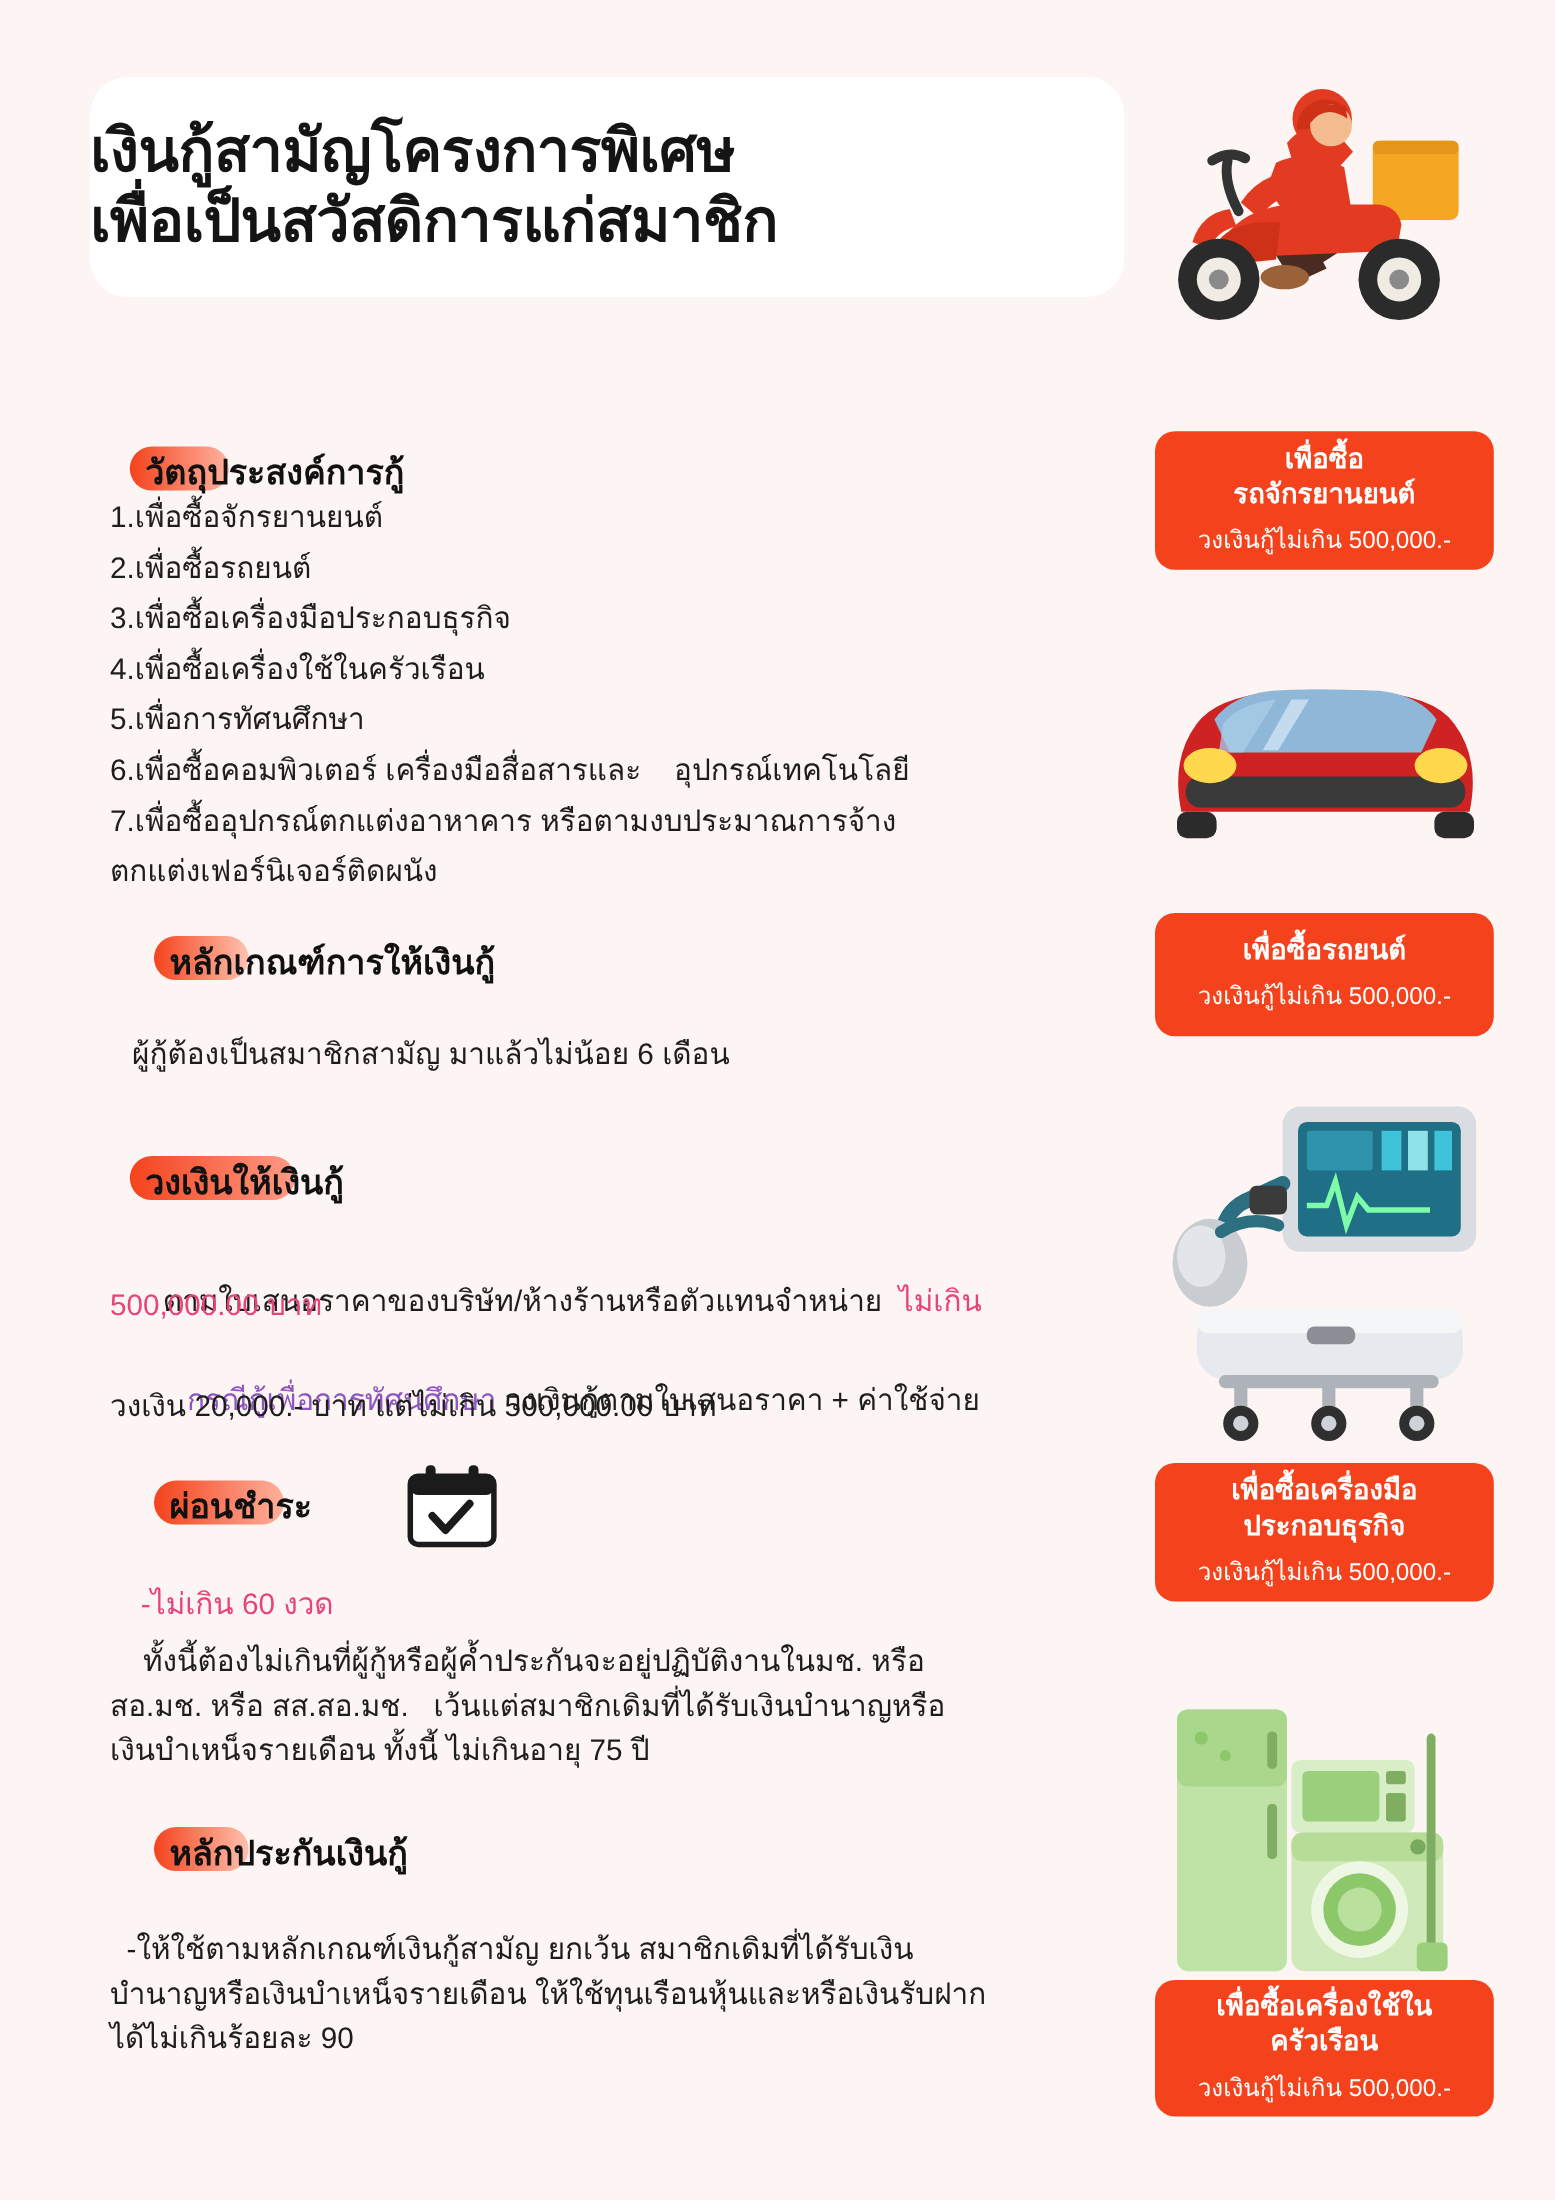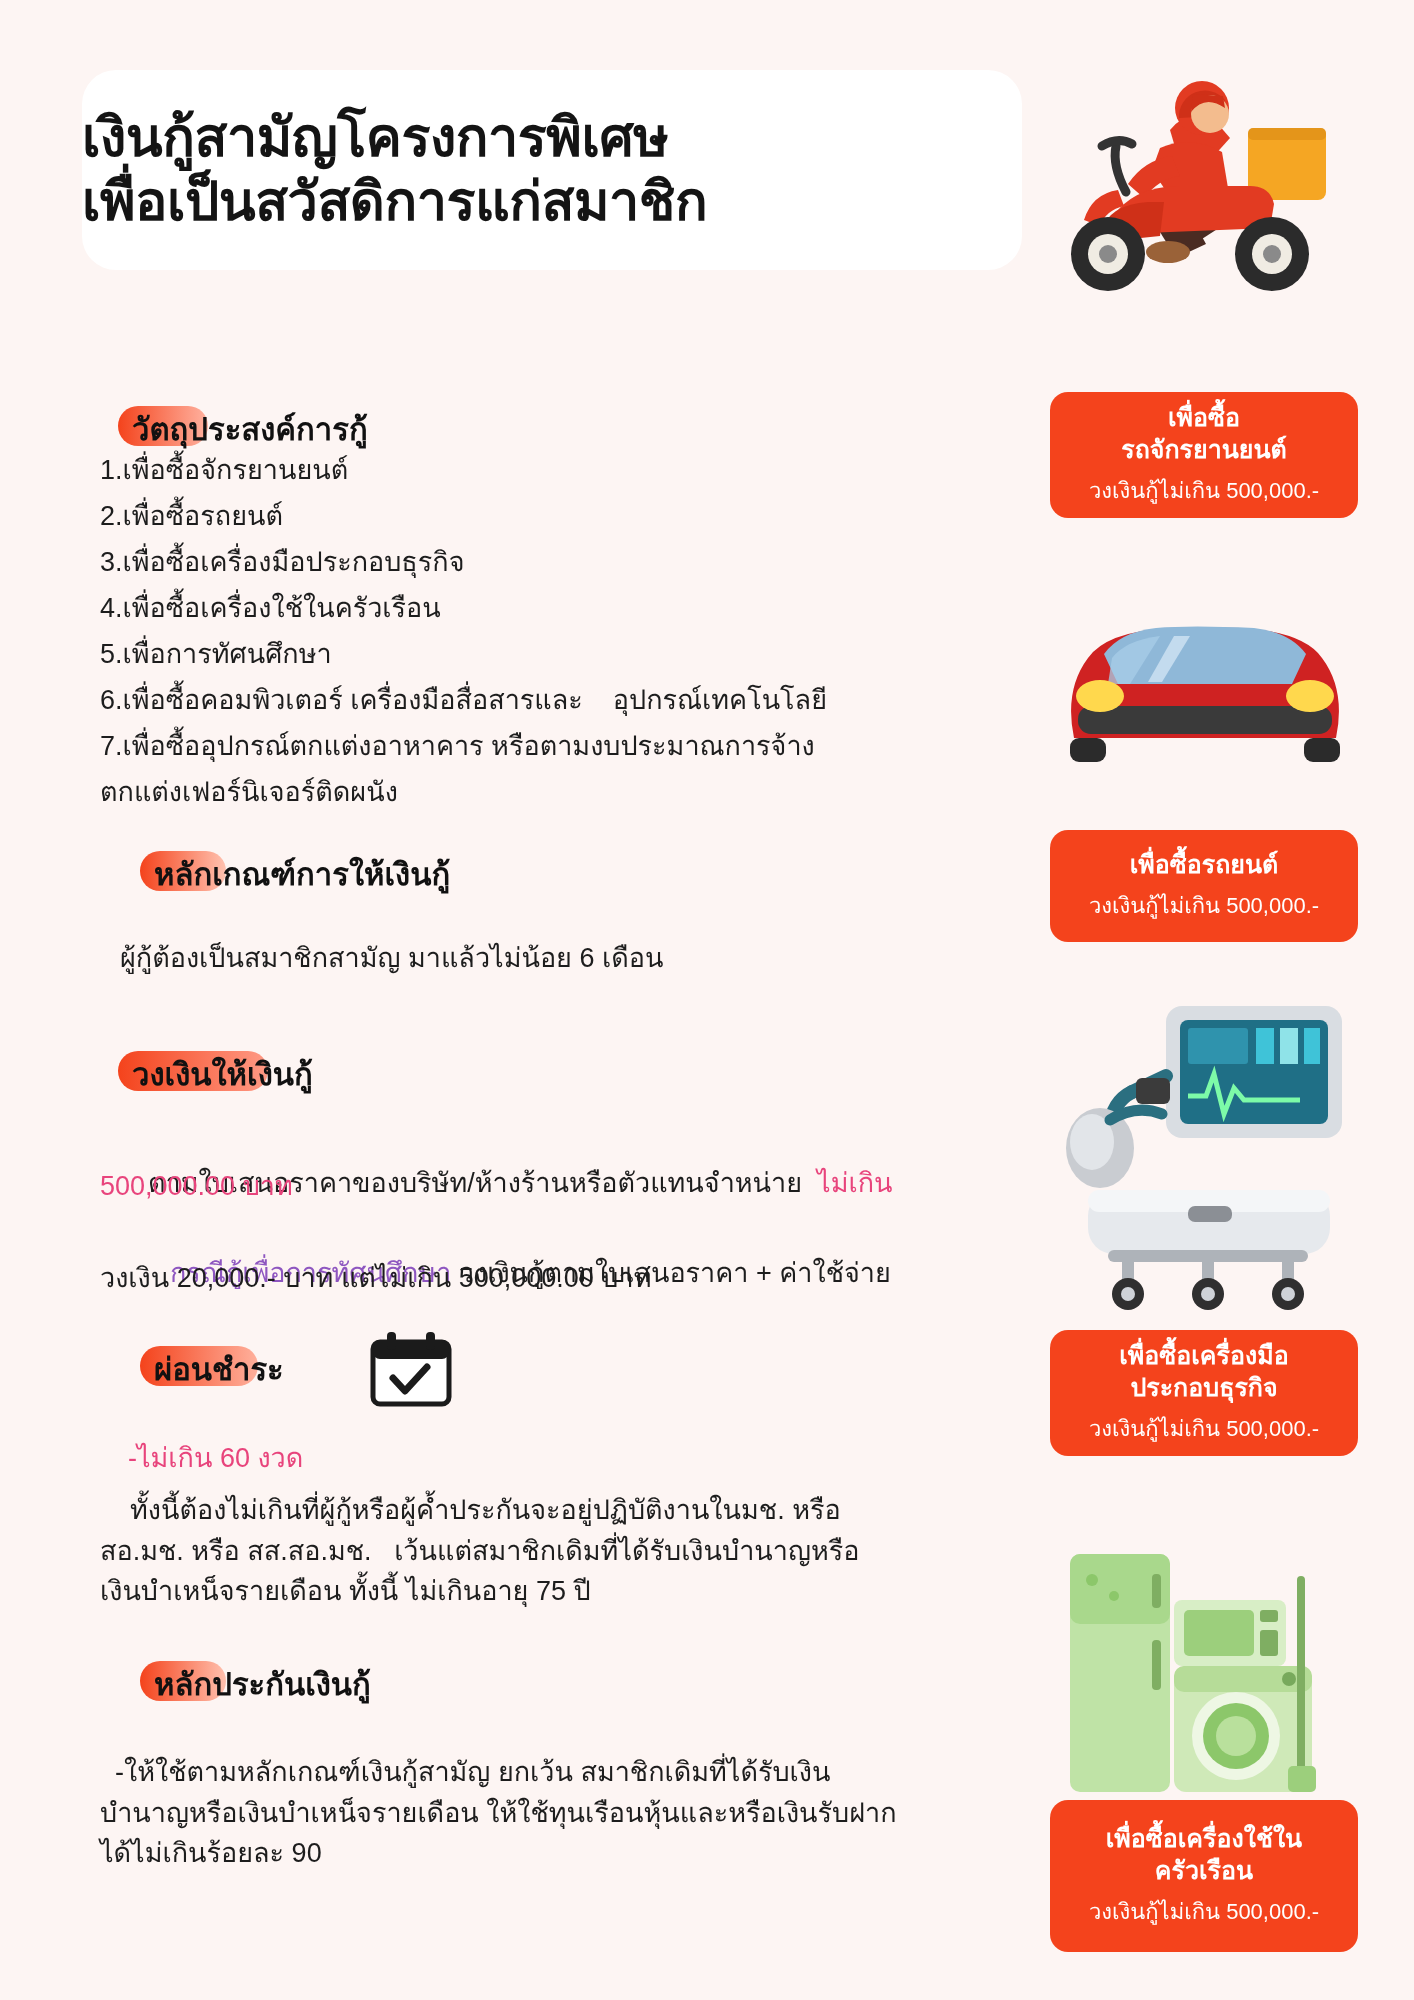--- a/index.html
+++ b/index.html
@@ -287,19 +287,19 @@
     <div class="l1">เพื่อซื้อรถยนต์</div>
     <div class="l2">วงเงินกู้ไม่เกิน 500,000.-</div>
   </div>
 
   <div class="side-card" style="left:1050px; top:1330px; width:308px; height:126px;">
     <div class="l1">เพื่อซื้อเครื่องมือ
 ประกอบธุรกิจ</div>
     <div class="l2">วงเงินกู้ไม่เกิน 500,000.-</div>
   </div>
 
-  <div class="side-card" style="left:1050px; top:1800px; width:308px; height:152px;">
+  <div class="side-card" style="left:1050px; top:1800px; width:308px; height:124px;">
     <div class="l1">เพื่อซื้อเครื่องใช้ใน
 ครัวเรือน</div>
     <div class="l2">วงเงินกู้ไม่เกิน 500,000.-</div>
   </div>
 
 </div>
 
 </body></html>

